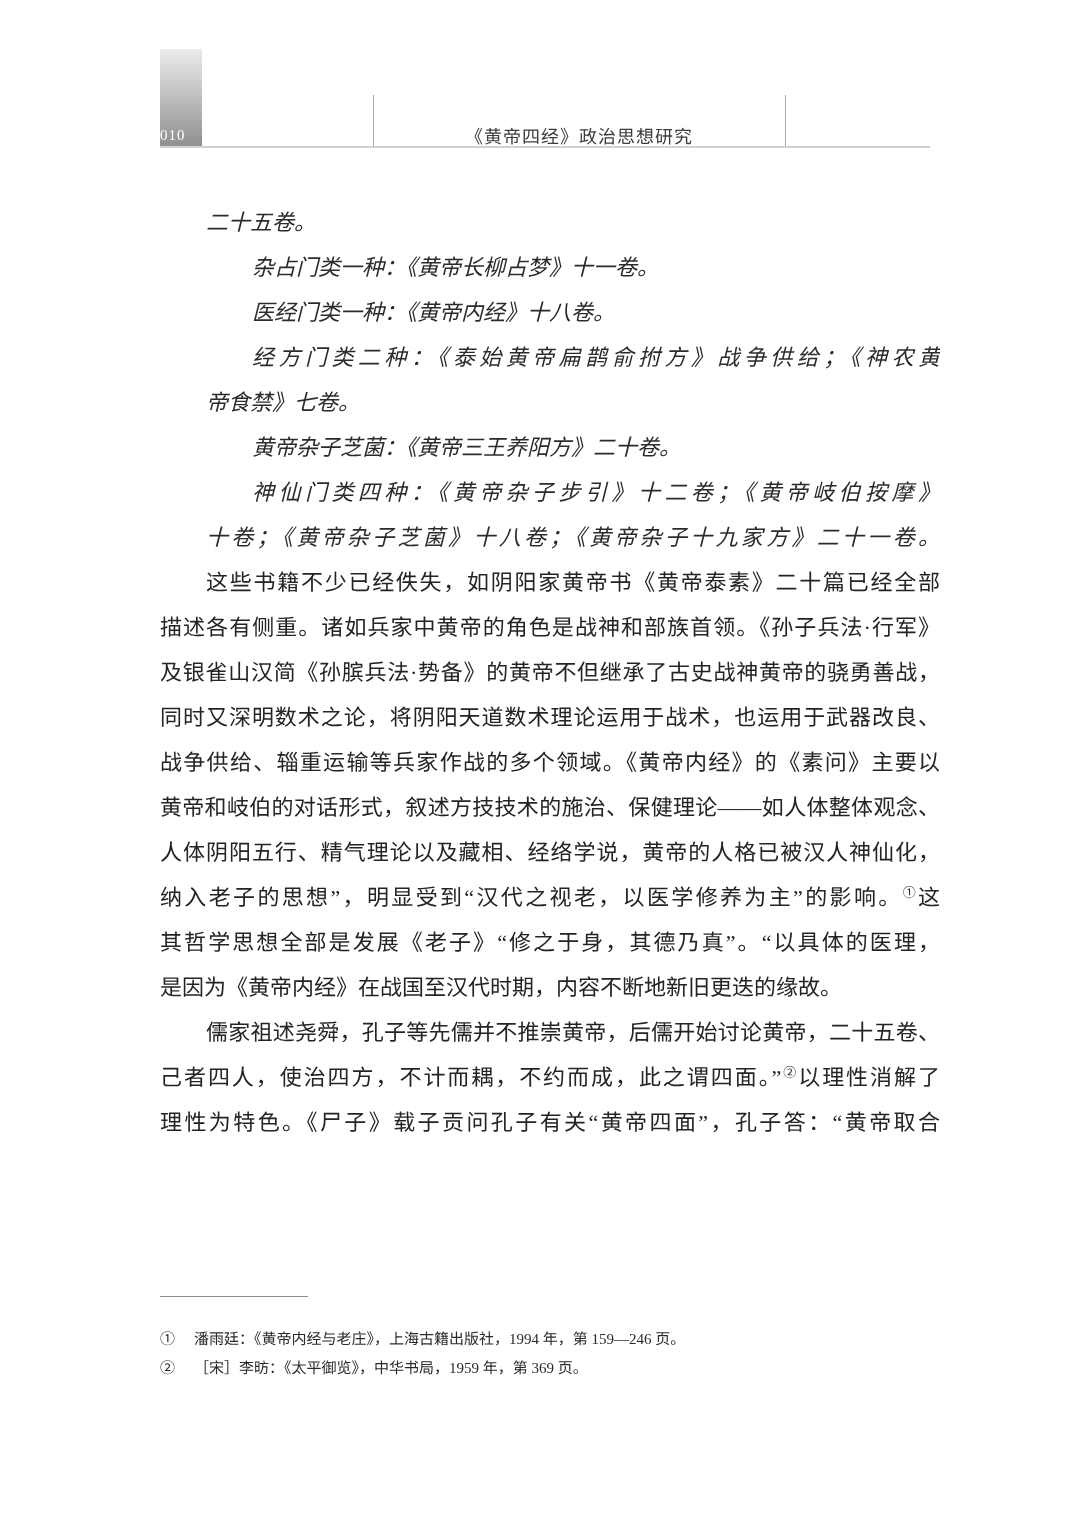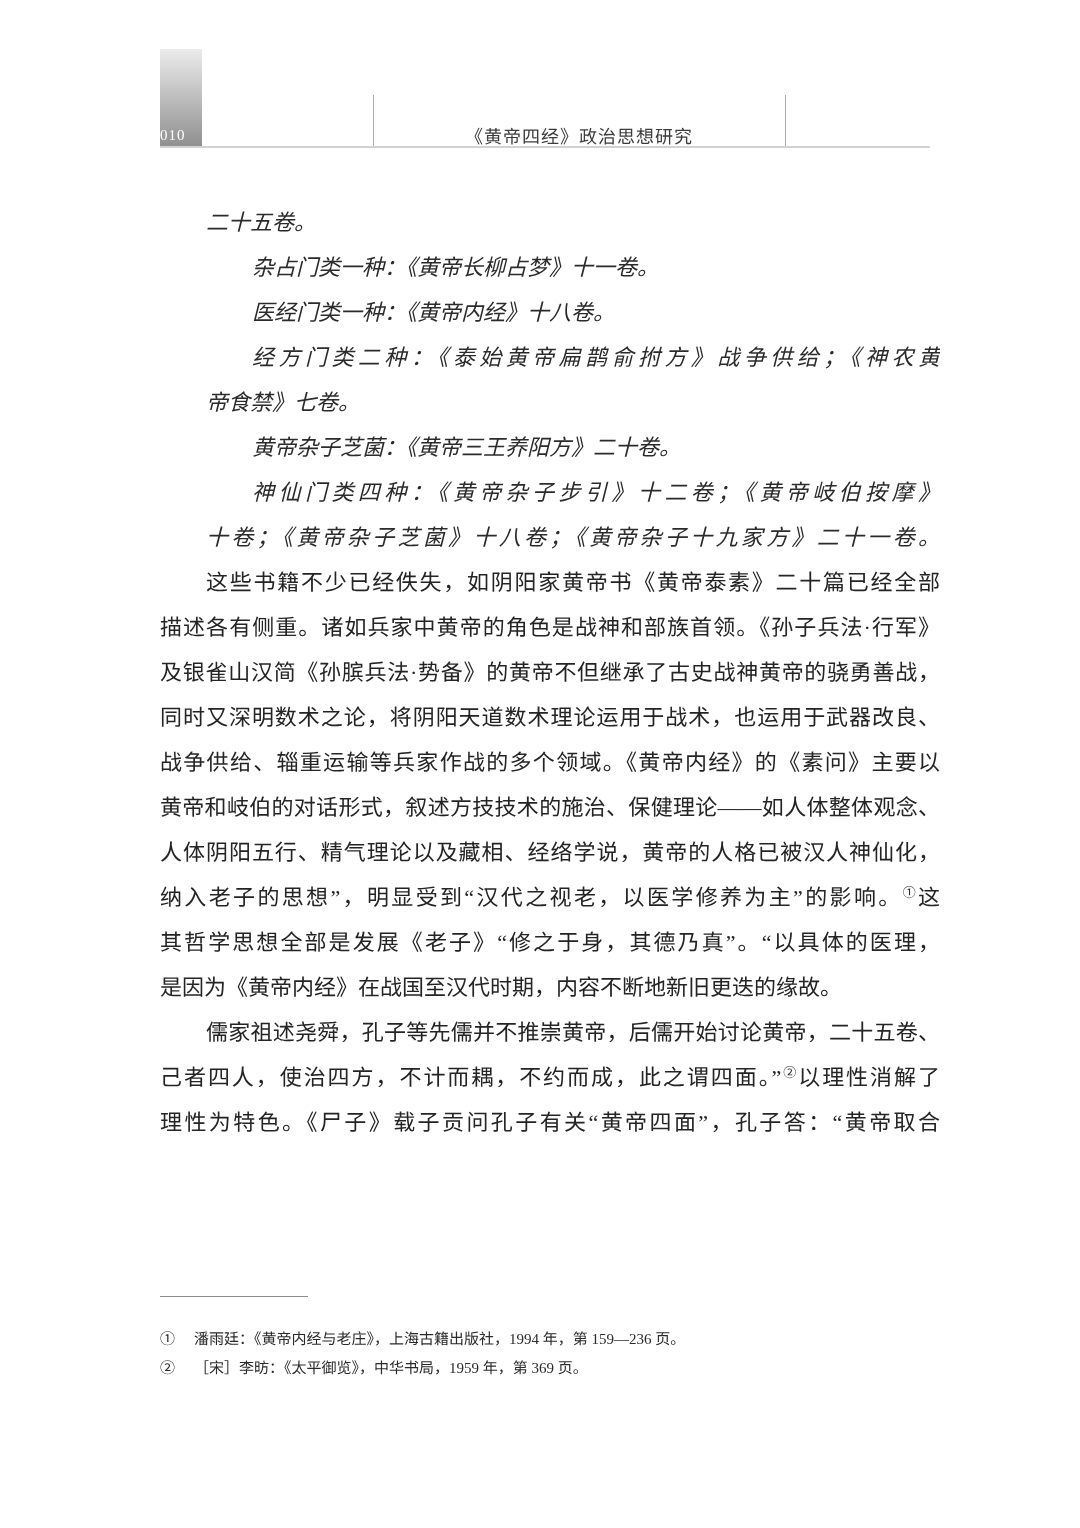--- a/index.html
+++ b/index.html
@@ -83,21 +83,21 @@
     <div class="line j">
       <span>己者四人，使治四方，不计而耦，不约而成，此之谓四面。”</span><span class="supref">②</span><span>以理性消解了</span>
     </div>
     <div class="line j">理性为特色。《尸子》载子贡问孔子有关“黄帝四面”，孔子答：“黄帝取合</div>
   </div>
 
   <div class="fnrule"></div>
   <div class="footnotes">
     <div class="fn">
       <span class="fn-marker">①</span>
-      <span class="fn-text">潘雨廷：《黄帝内经与老庄》，上海古籍出版社，1994 年，第 159—236 页。</span>
+      <span class="fn-text">潘雨廷：《黄帝内经与老庄》，上海古籍出版社，1994 年，第 159—246 页。</span>
     </div>
     <div class="fn">
       <span class="fn-marker">②</span>
       <span class="fn-text">［宋］李昉：《太平御览》，中华书局，1959 年，第 369 页。</span>
     </div>
   </div>
 
 </div>
 
 </body></html>

